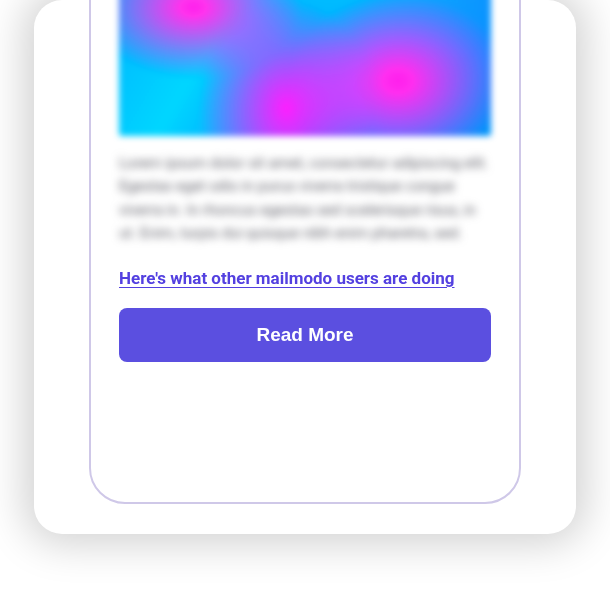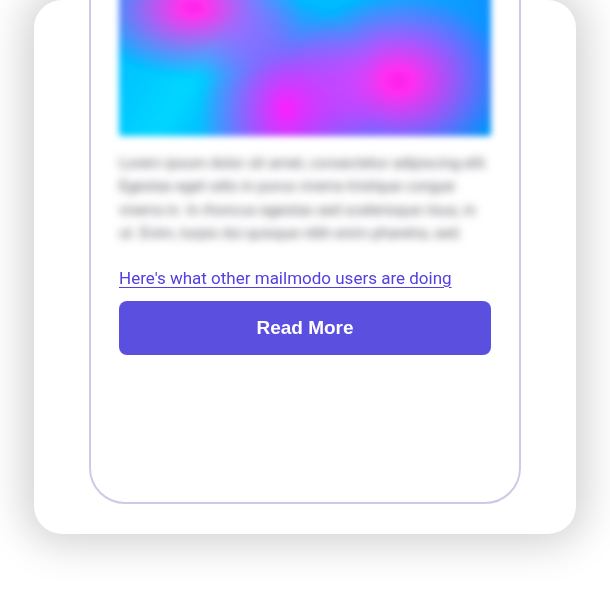--- a/index.html
+++ b/index.html
@@ -61,28 +61,28 @@
       color: #5d5d66;
       font-size: 15px;
       line-height: 1.55;
       filter: blur(4px);
       user-select: none;
     }
     .link-line {
       margin-top: 22px;
       color: #5340e0;
       font-size: 17px;
-      font-weight: 400;
+      font-weight: 700;
       text-decoration: underline;
       text-underline-offset: 3px;
       line-height: 1.35;
       cursor: pointer;
     }
     .cta-button {
-      margin-top: 11px;
+      margin-top: 18px;
       width: 100%;
       background: #5b4fe0;
       color: #ffffff;
       font-size: 19px;
       font-weight: 600;
       border: none;
       border-radius: 8px;
       padding: 16px 0;
       cursor: pointer;
       text-align: center;

